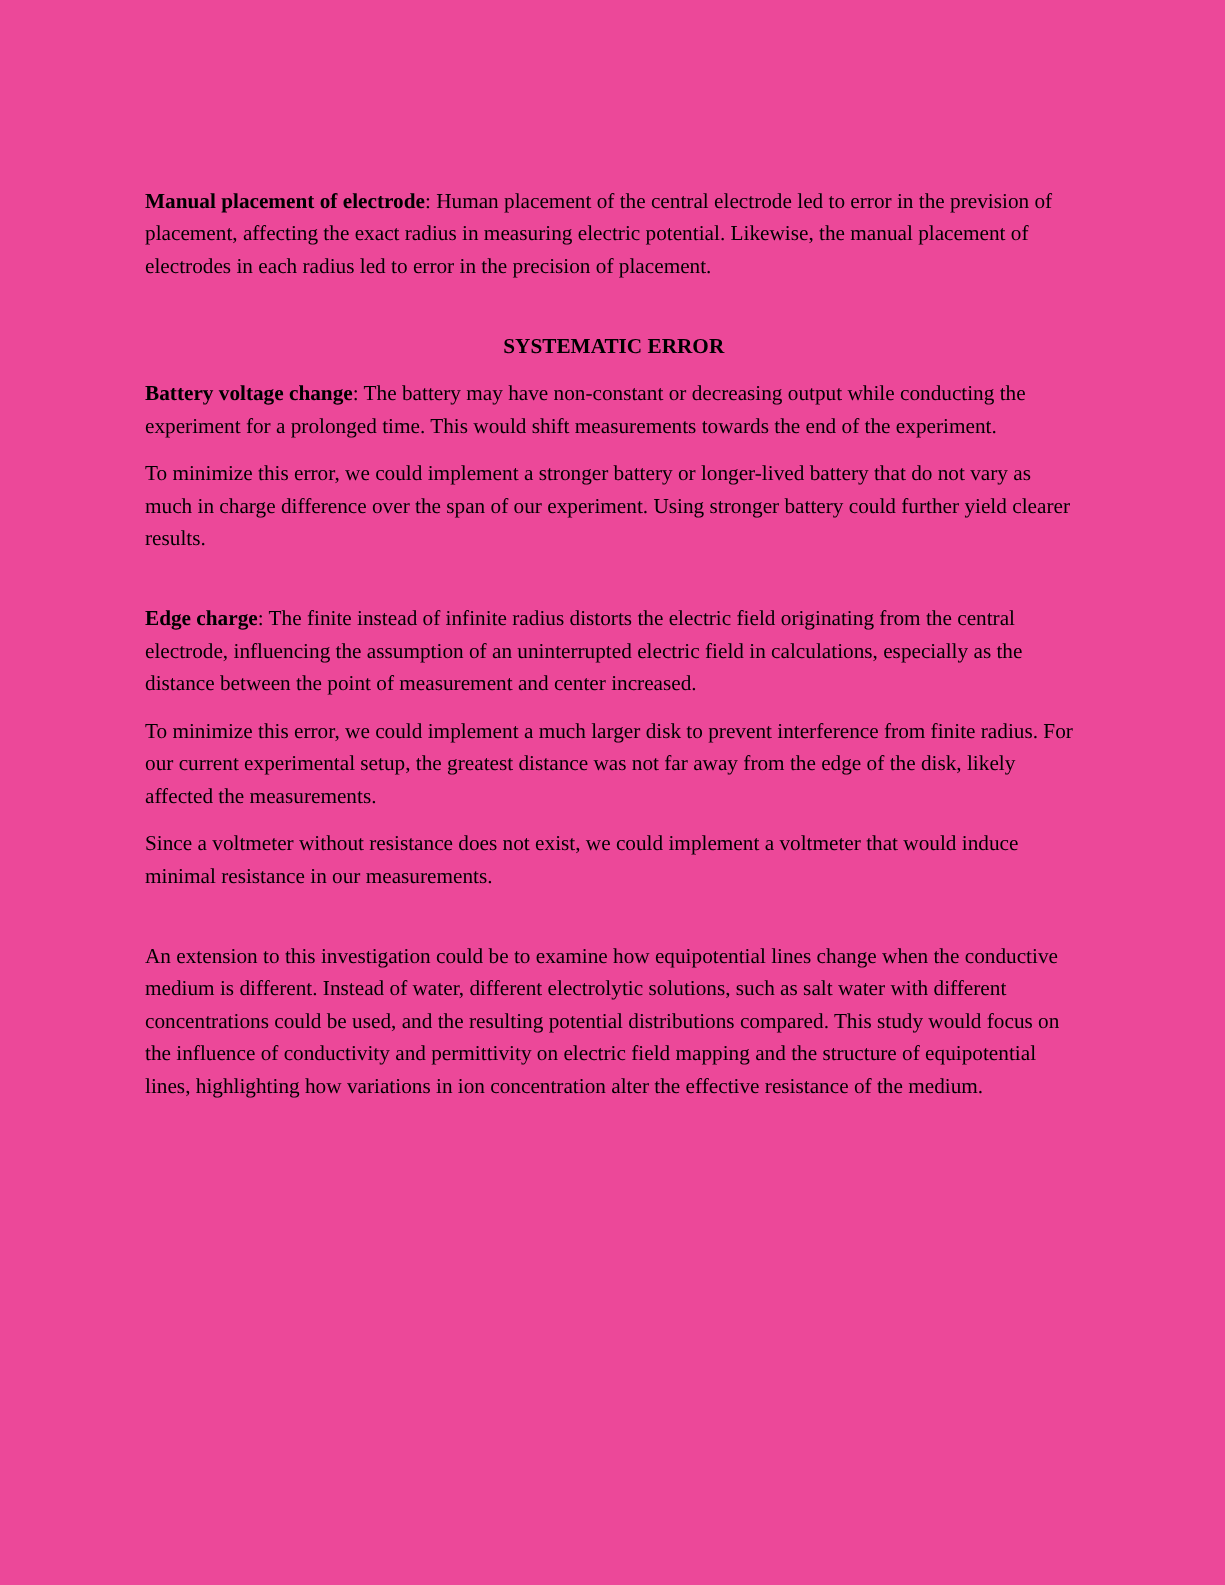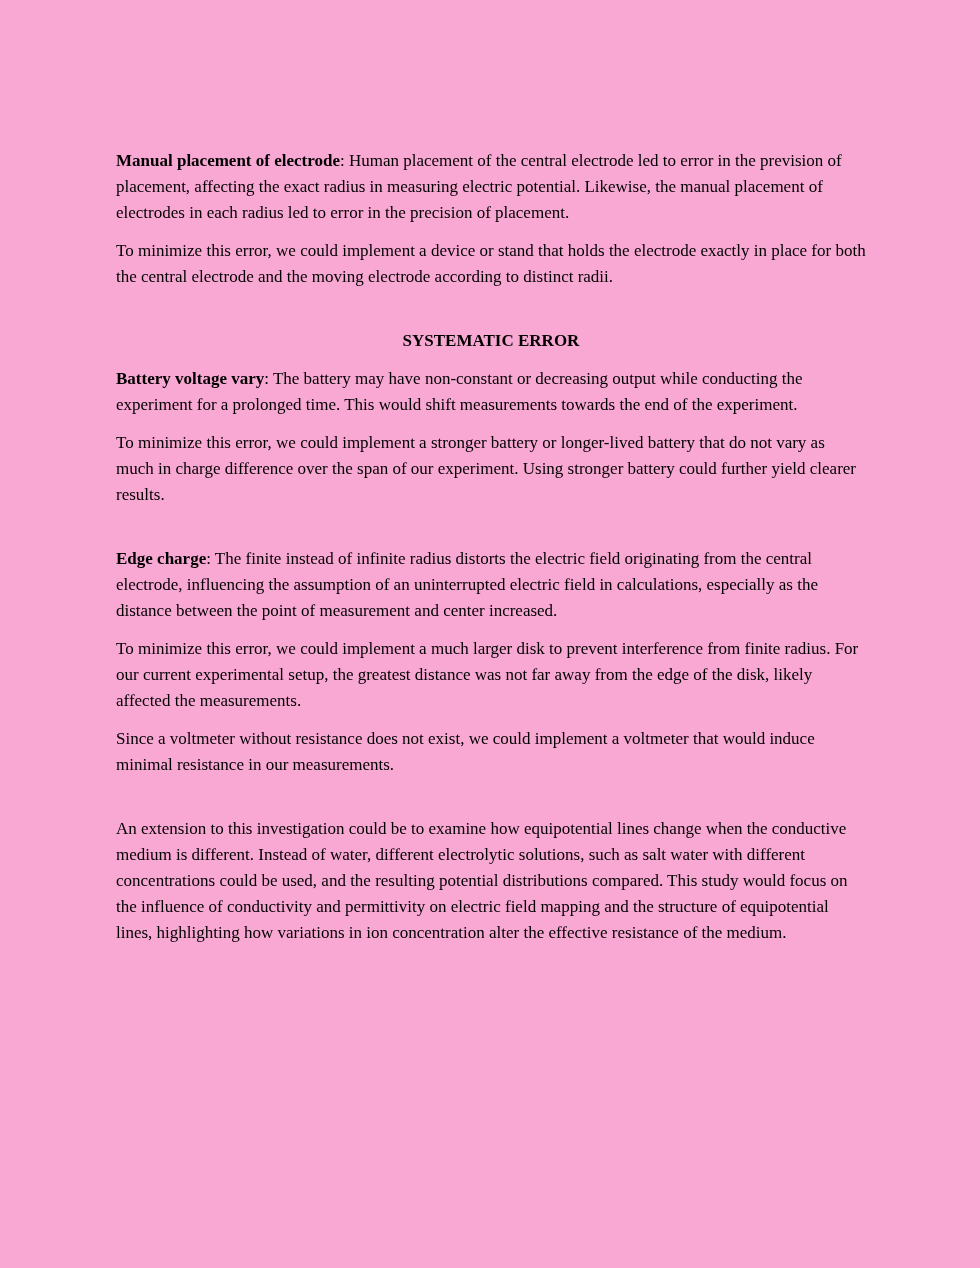--- a/index.html
+++ b/index.html
@@ -34,29 +34,28 @@
   .para .lead {
     font-weight: bold;
   }
   .gap-before {
     margin-top: 38px;
   }
 </style>
 </head>
 <body style="background: rgb(255, 255, 255);">
 
-<main class="page" style="background: #f9a8d4; color: rgb(0, 0, 0);">
+<main class="page" style="background: #ec4899; color: rgb(0, 0, 0);">
 
   <p class="para"><strong class="lead">Manual placement of electrode</strong><span>: Human placement of the central electrode led to error in the prevision of placement, affecting the exact radius in measuring electric potential. Likewise, the manual placement of electrodes in each radius led to error in the precision of placement.</span></p>
 
-  <p class="para"><span>To minimize this error, we could implement a device or stand that holds the electrode exactly in place for both the central electrode and the moving electrode according to distinct radii.</span></p>
 
   <h2 class="heading gap-before">SYSTEMATIC ERROR</h2>
 
-  <p class="para"><strong class="lead">Battery voltage vary</strong><span>: The battery may have non-constant or decreasing output while conducting the experiment for a prolonged time. This would shift measurements towards the end of the experiment.</span></p>
+  <p class="para"><strong class="lead">Battery voltage change</strong><span>: The battery may have non-constant or decreasing output while conducting the experiment for a prolonged time. This would shift measurements towards the end of the experiment.</span></p>
 
   <p class="para"><span>To minimize this error, we could implement a stronger battery or longer-lived battery that do not vary as much in charge difference over the span of our experiment. Using stronger battery could further yield clearer results.</span></p>
 
   <p class="para gap-before"><strong class="lead">Edge charge</strong><span>: The finite instead of infinite radius distorts the electric field originating from the central electrode, influencing the assumption of an uninterrupted electric field in calculations, especially as the distance between the point of measurement and center increased.</span></p>
 
   <p class="para"><span>To minimize this error, we could implement a much larger disk to prevent interference from finite radius. For our current experimental setup, the greatest distance was not far away from the edge of the disk, likely affected the measurements.</span></p>
 
 
   <p class="para"><span>Since a voltmeter without resistance does not exist, we could implement a voltmeter that would induce minimal resistance in our measurements.</span></p>
 

